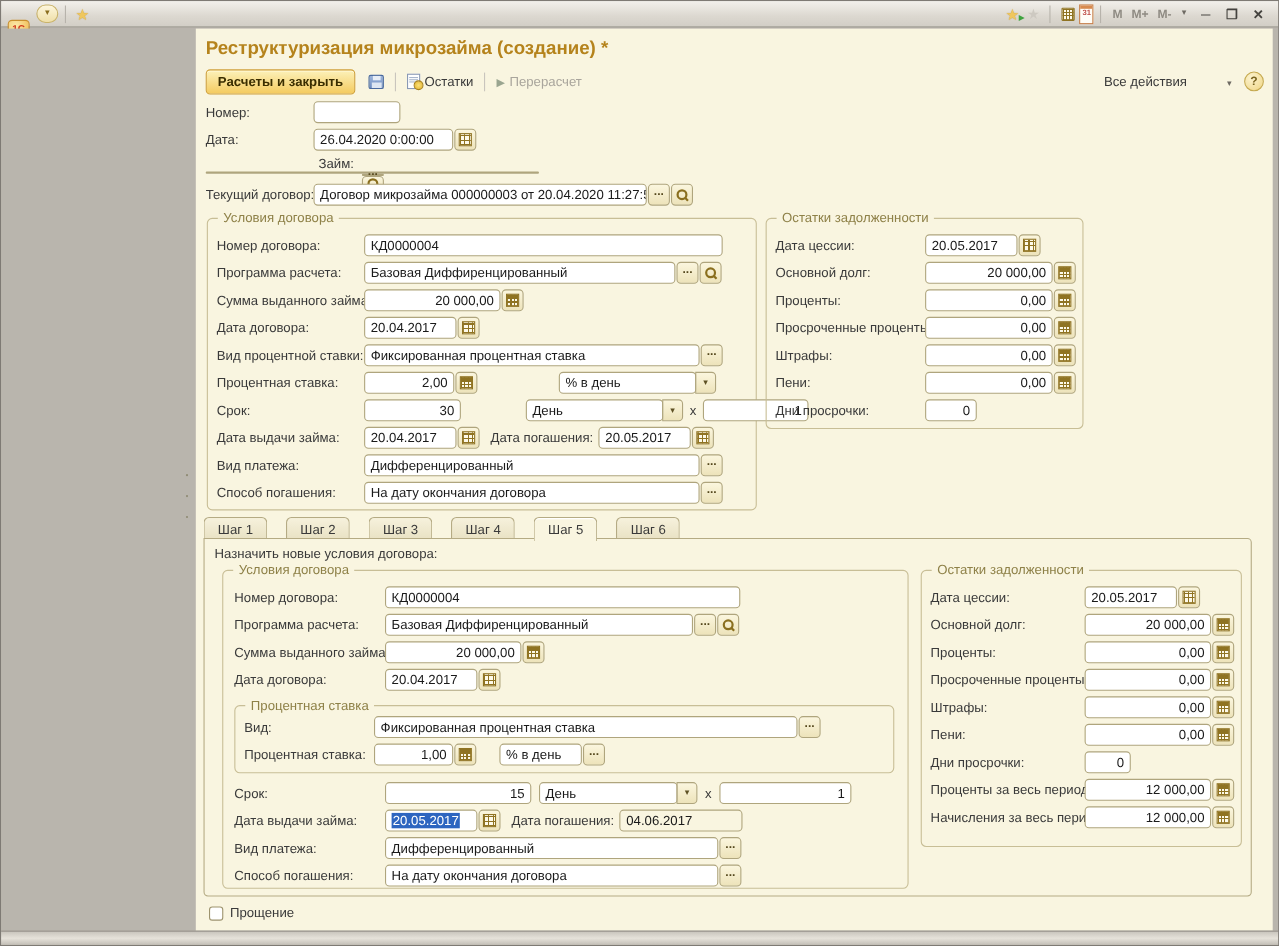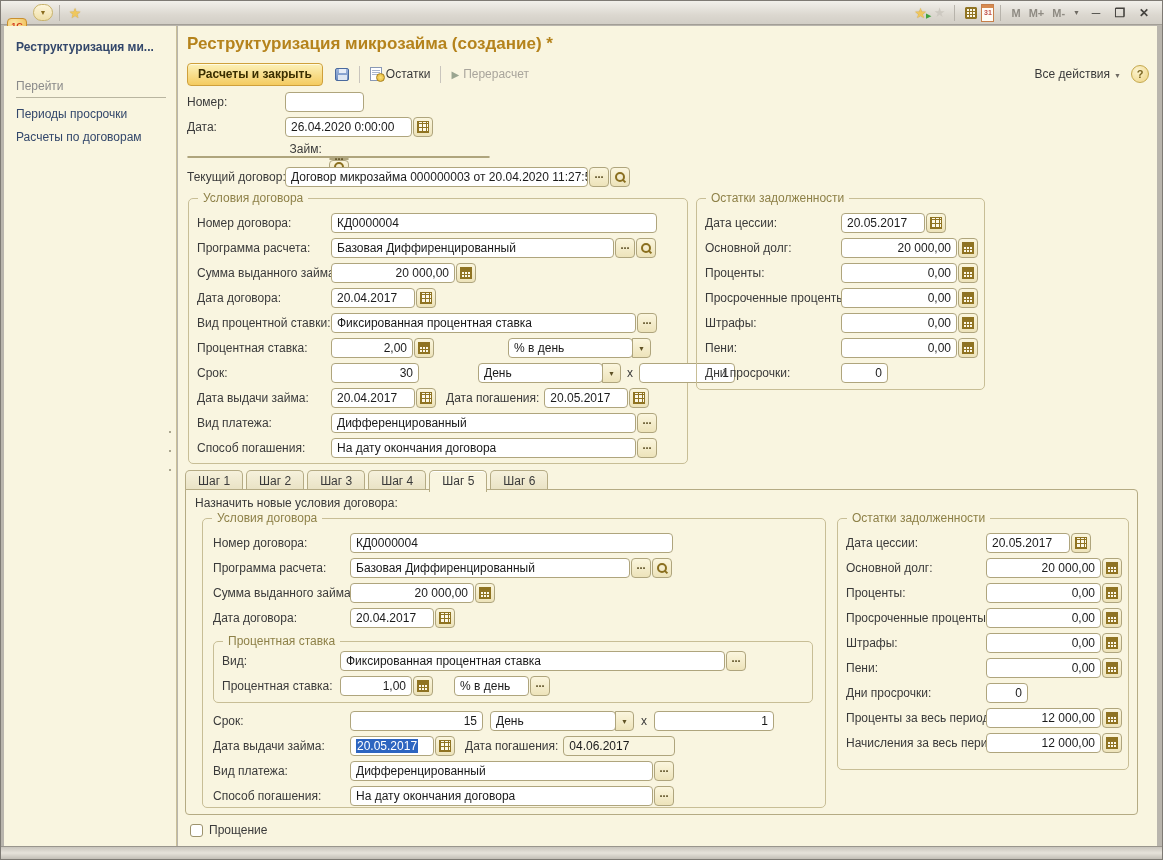--- a/index.html
+++ b/index.html
@@ -68,21 +68,21 @@
     background:linear-gradient(#9FB6DC,#6C8CC0); position:relative; }
   .icon-save::before { content:""; position:absolute; left:3px; top:0; width:7px; height:4px; background:#E8EEF7; }
   .icon-save::after { content:""; position:absolute; left:2px; bottom:0; width:9px; height:5px; background:#DDE6F2; }
   .icon-doc-post { width:12px; height:14px; background:#FFFFFF; border:1px solid #8A99B5; position:relative; margin-right:4px; }
   .icon-doc-post::before { content:""; position:absolute; left:1px; top:2px; width:8px; height:1px;
     box-shadow:0 2px 0 #A9B6CC, 0 4px 0 #A9B6CC; background:#A9B6CC; }
   .icon-doc-post::after { content:""; position:absolute; right:-4px; bottom:-2px; width:7px; height:7px;
     border-radius:50%; background:radial-gradient(#FBE07A,#E2B32C); border:1px solid #A8811C; }
   .icon-play { margin-right:4px; }
   .icon-play::before { content:"▶"; font-size:10px; color:#9AA590; }
-  .all-actions { margin-left:auto; display:flex; align-items:center; font-size:12px; color:#3A3A3A; }
+  .all-actions { margin-left:auto; display:flex; align-items:center; font-size:12px; color:#3A3A3A;gap:31px; }
   .all-actions .tb-caret { margin-left:4px; }
   .help-btn { width:18px; height:18px; margin-left:10px; border-radius:50%; border:1px solid #C5A94F;
     background:radial-gradient(circle at 35% 30%,#FCF3CF,#EFD584); color:#7A6420; font-weight:bold;
     font-size:11px; display:flex; align-items:center; justify-content:center; }
 
   
   .lbl { font-size:12px; color:#3A3A3A; white-space:nowrap; }
   .row { position:absolute; display:flex; align-items:center; height:20px; }
   .inp { height:20px; background:#FFFFFF; border:1px solid #AFA57D; border-radius:4px;
     font-size:12px; color:#1A1A1A; padding:0 5px; display:flex; align-items:center;
@@ -107,21 +107,21 @@
   .drop-btn { width:19px; height:20px; margin-left:-1px; border:1px solid #AFA57D; border-radius:0 4px 4px 0;
     background:linear-gradient(#FBF6DE,#EDE3BA); display:flex; align-items:center; justify-content:center; }
   .drop-btn::after { content:"▼"; font-size:7px; color:#5E5124; }
   .sel-text { background:#2D65C0; color:#FFFFFF; padding:0 1px; }
 
   .group { position:absolute; border:1px solid #C8BE96; border-radius:5px; }
   .legend { position:absolute; top:-8px; left:9px; background:#F9F5E0; padding:0 5px; font-size:12px; color:#8E8148; }
 
   
   .tabs { position:absolute; left:7px; top:444px; display:flex; }
-  .tab { padding:3px 12px 2px; margin-right:3px; font-size:12px; color:#3A3A3A;
+  .tab { padding:3px 12px 2px; margin-right:17px; font-size:12px; color:#3A3A3A;
     border:1px solid #B5AB84; border-bottom:none; border-radius:5px 5px 0 0;
     background:linear-gradient(#F6F1DC,#E9E2C4); position:relative; }
   .tab.active { background:#F9F5E0; padding-bottom:4px; margin-bottom:-2px; z-index:3;
     box-shadow:inset 0 1px 0 #FFFFFF; }
   .tab-panel { position:absolute; left:7px; top:463px; width:953px; height:326px;
     border:1px solid #B5AB84; border-radius:0 4px 4px 4px; background:#F9F5E0; }
 
   .checkbox { width:13px; height:13px; background:#FFFFFF; border:1px solid #9D936D; border-radius:3px; margin-right:6px; }
   .chk-row { position:absolute; left:12px; top:797px; display:flex; align-items:center; }
 </style>
@@ -149,26 +149,20 @@
       <span class="tb-m">M-</span>
       <span class="tb-btn tb-caret"></span>
       <span class="win-btn">─</span>
       <span class="win-btn">❒</span>
       <span class="win-btn">✕</span>
     </div>
   </div>
 
   <div class="app-body">
 
-    <div class="sidebar">
-      <div class="sb-title">Реструктуризация ми...</div>
-      <div class="sb-section"><span>Перейти</span></div>
-      <div class="sb-link">Периоды просрочки</div>
-      <div class="sb-link">Расчеты по договорам</div>
-    </div>
     <div class="splitter">
         <i></i>
         <i></i>
         <i></i>
       </div>
 
     <div class="main">
       <div class="page-title">Реструктуризация микрозайма (создание) *</div>
 
       <div class="toolbar">

